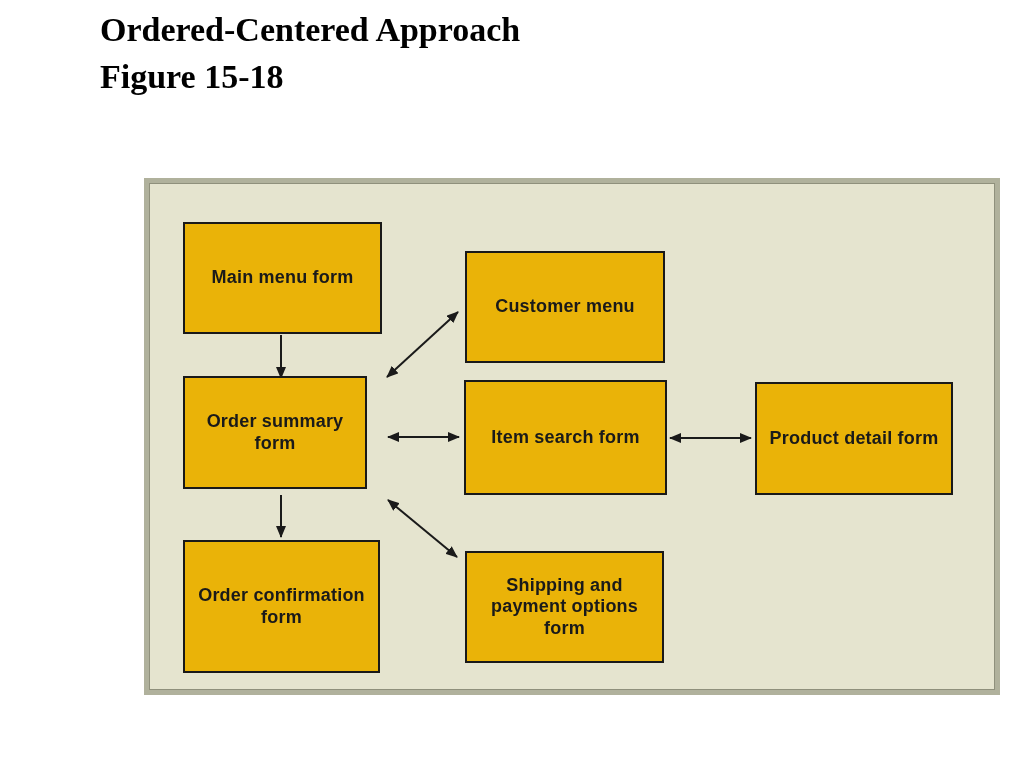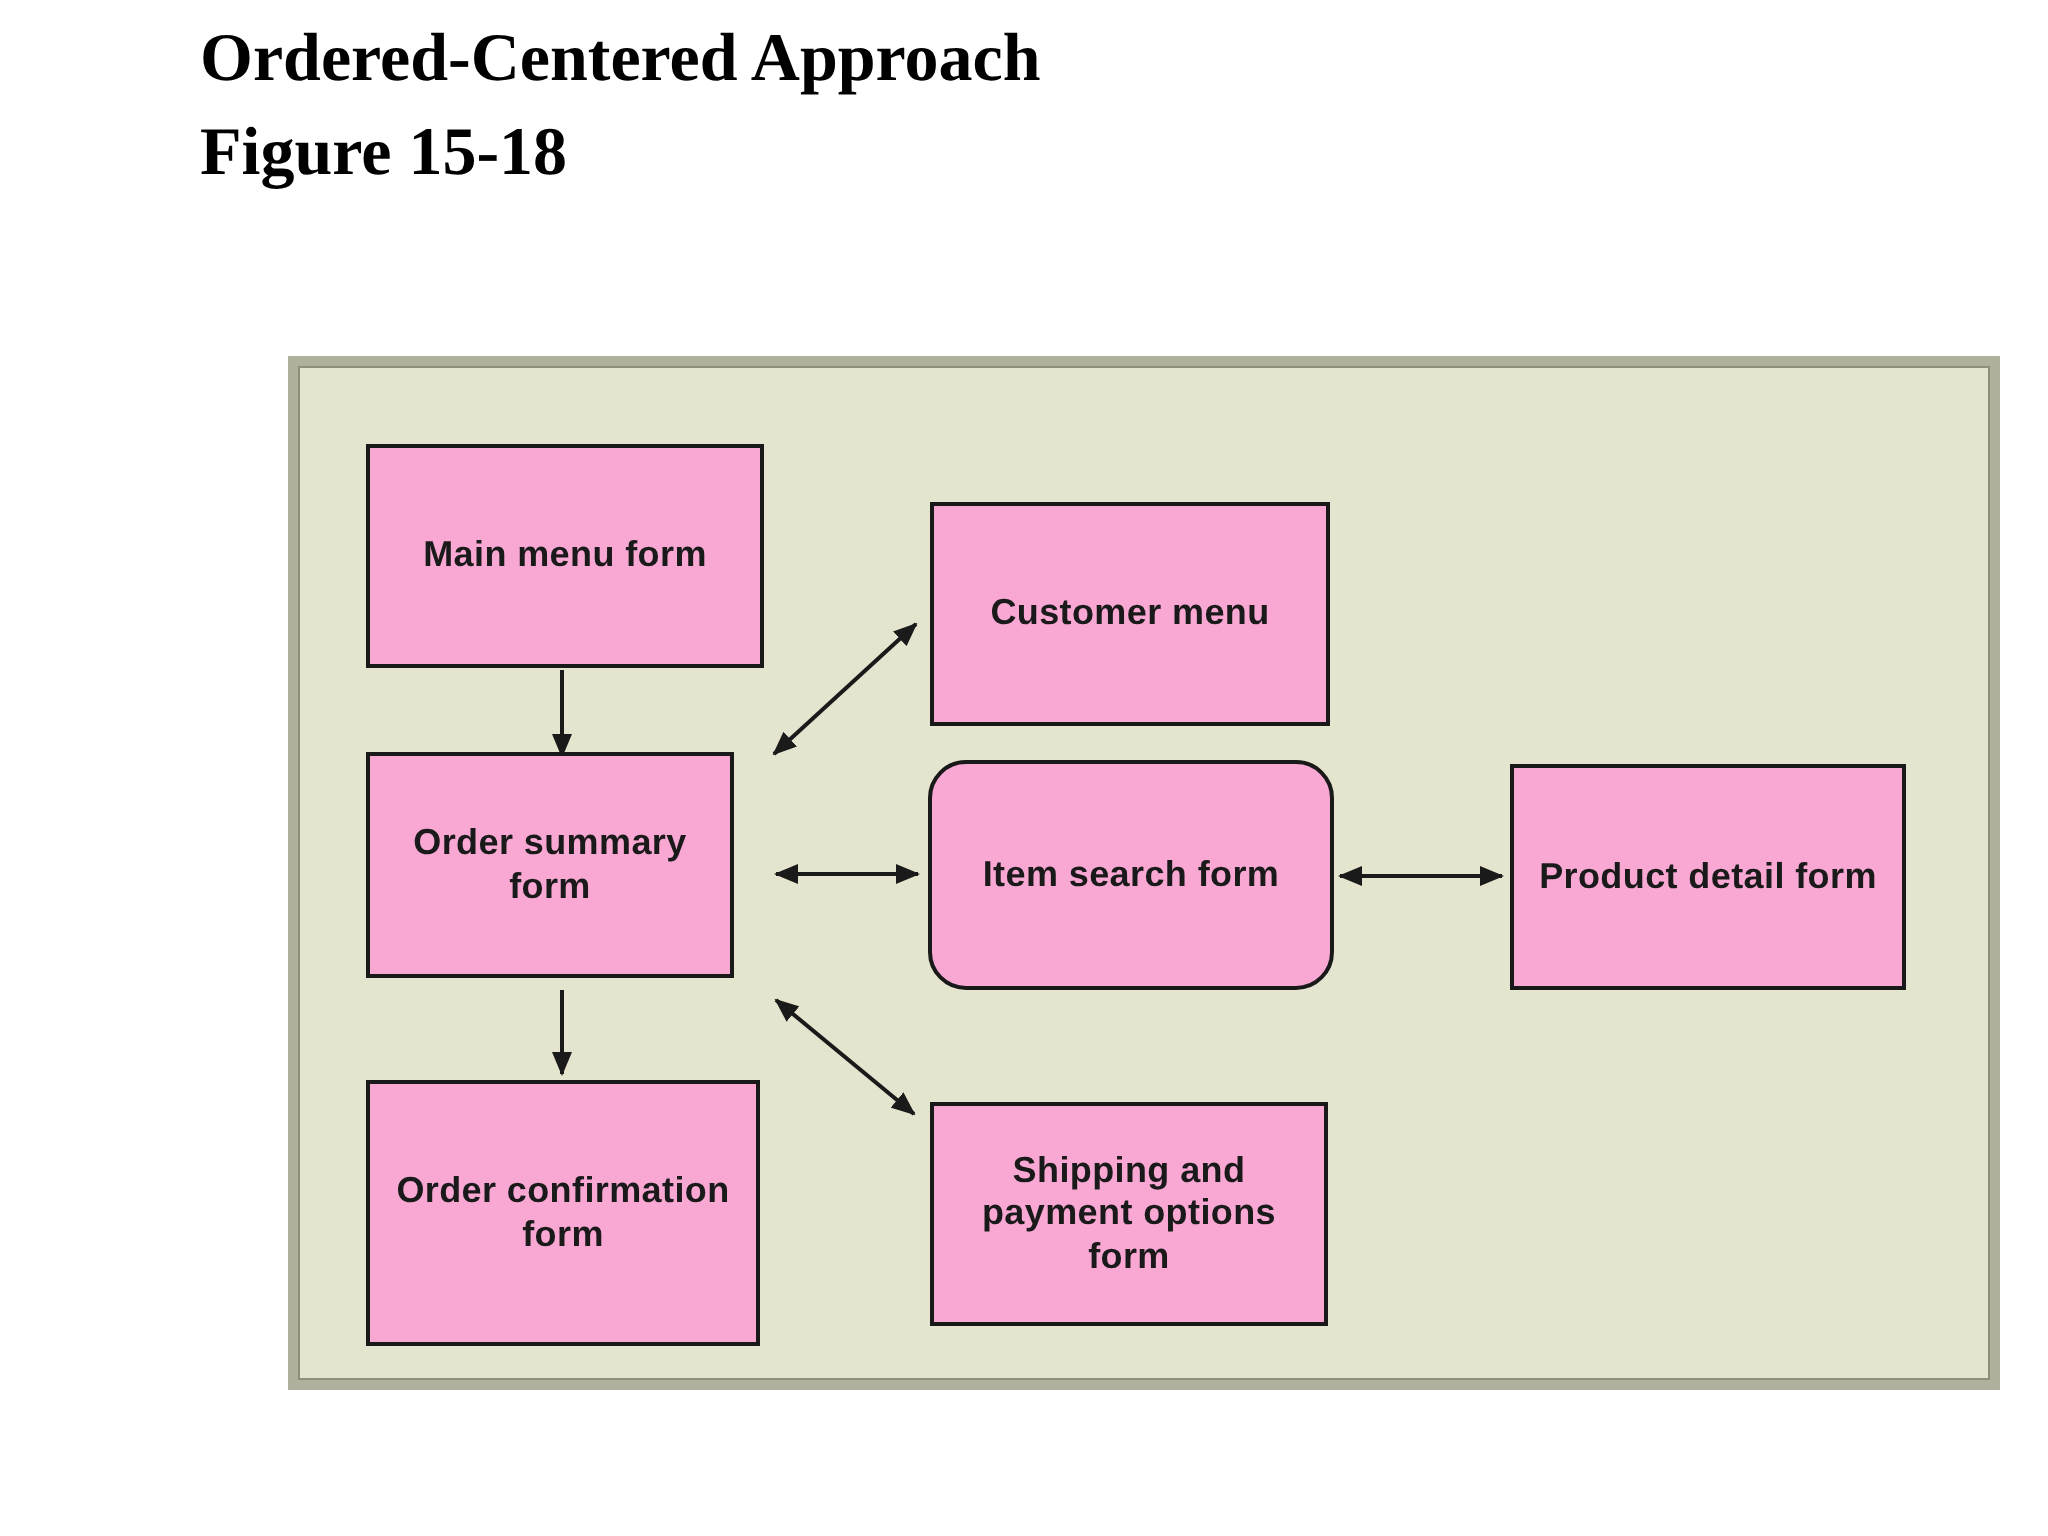--- a/index.html
+++ b/index.html
@@ -34,37 +34,37 @@
 
   .connectors {
     position: absolute;
     left: 0; top: 0;
     width: 846px; height: 507px;
   }
 
   .node {
     position: absolute;
     box-sizing: border-box;
-    background: #f9a8d4;
+    background: #eab308;
     border: 2.5px solid #191919;
     display: flex;
     align-items: center;
     justify-content: center;
     text-align: center;
     font-weight: bold;
     font-size: 18px;
     line-height: 1.2;
     letter-spacing: 0.2px;
     color: #1a1a1a;
     white-space: pre-line;
   }
   .n0 { left: 34px;  top: 39px;  width: 199px; height: 112px; }  
   .n1 { left: 316px; top: 68px;  width: 200px; height: 112px; }  
   .n2 { left: 34px;  top: 193px; width: 184px; height: 113px; }  
-  .n3 { left: 315px; top: 197px; width: 203px; height: 115px; border-radius: 19px; }  
+  .n3 { left: 315px; top: 197px; width: 203px; height: 115px; }  
   .n4 { left: 606px; top: 199px; width: 198px; height: 113px; }  
   .n5 { left: 316px; top: 328px; width: 199px; height: 112px; margin-top: 40px; }  
   .n6 { left: 34px;  top: 357px; width: 197px; height: 133px; }  
 
   .connectors line { stroke: #1a1a1a; stroke-width: 2; }
 </style>
 </head>
 <body>
 
 <div class="slide">

